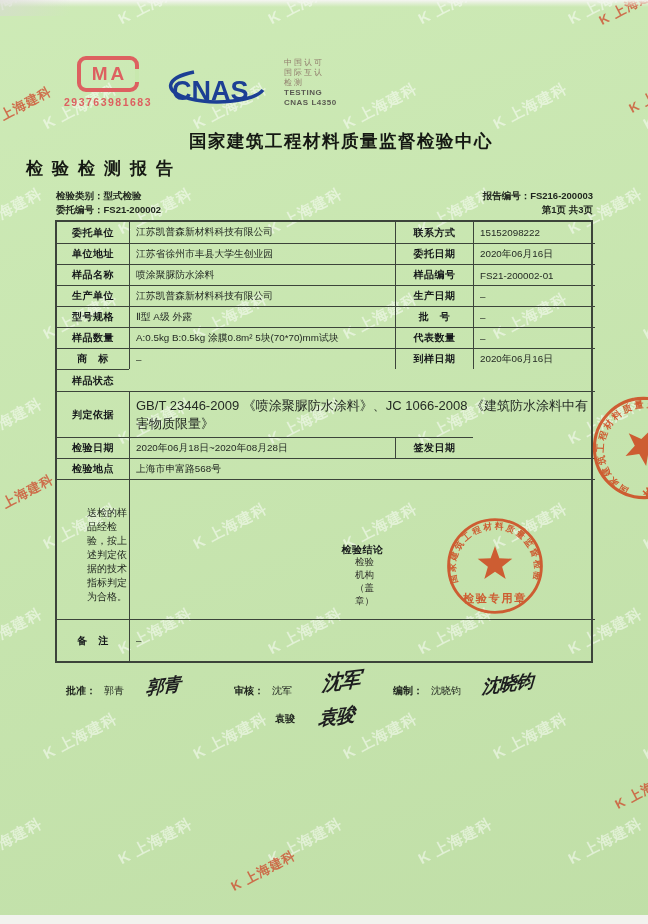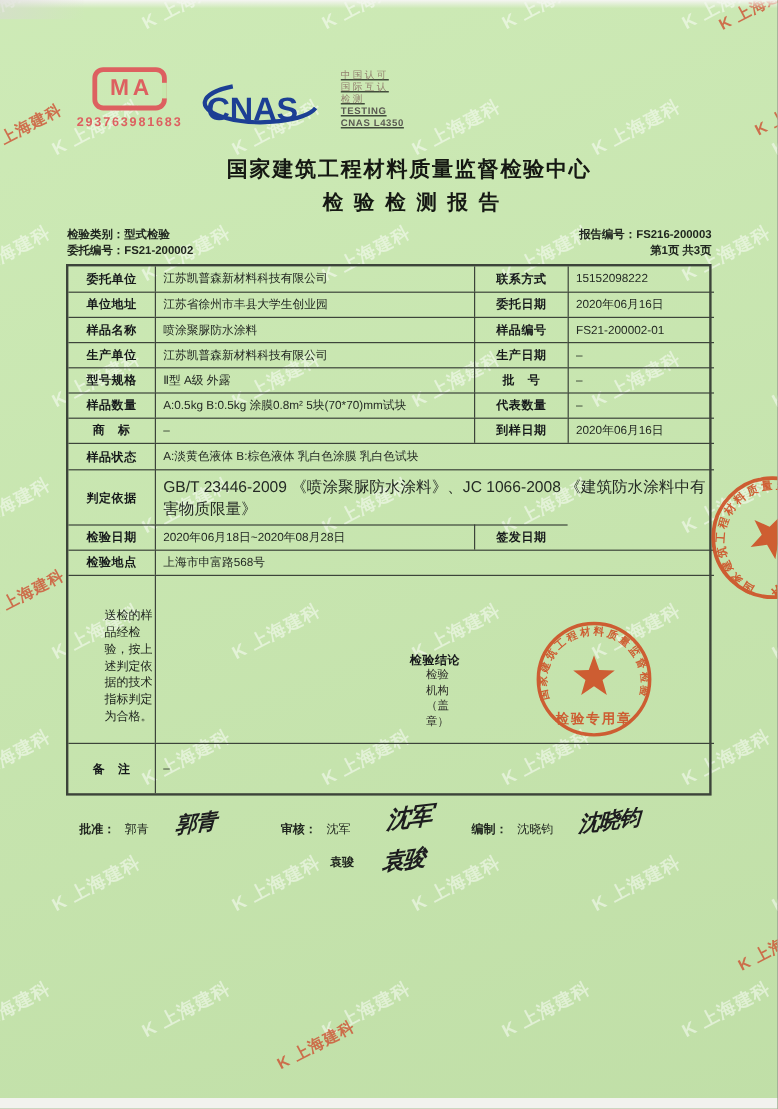--- a/index.html
+++ b/index.html
@@ -48,30 +48,30 @@
     background:repeating-linear-gradient(to bottom, rgba(73,163,154,.7) 0 1.5px, rgba(73,163,154,0) 1.5px 5px);
   }
   .ilac-band {
     position:absolute; left:0; top:21px; width:100%; height:14px;
     background:rgba(238,247,238,.92); display:flex; align-items:center; justify-content:center;
   }
   .ilac-text { color:#33809c; font-weight:bold; font-size:10.5px; letter-spacing:.2px; }
 
   .cnas { margin:12px 6px 14px 6px; }
 
-  .accred { margin:4px 0 0 10px; line-height:1.25;text-decoration:underline; }
+  .accred { margin:4px 0 0 10px; line-height:1.25; }
   .accred .zh { font-size:8px; color:#93806f; letter-spacing:2px; }
   .accred .en { font-size:8px; color:#5a5a52; font-weight:bold; letter-spacing:.5px; }
 
   .title {
     position:absolute; top:129px; left:0; width:100%; text-align:center; padding-left:34px;
     font-size:17.5px; font-weight:bold; letter-spacing:1.5px; color:#151813;
   }
   .subtitle {
-    position:absolute; top:157px; left:0; width:100%; text-align:center; padding-left:46px;
+    position:absolute; top:157px; left:0; width:100%; padding-left:26px;
     font-size:17px; font-weight:bold; letter-spacing:9px; color:#151813;
   }
 
   
   .meta-left  { position:absolute; left:56px; top:189px; font-size:9.5px; line-height:14px; font-weight:bold; }
   .meta-right { position:absolute; right:55px; top:189px; font-size:9.5px; line-height:14px; font-weight:bold; text-align:right; }
 
   
   .rtable { position:absolute; left:55px; top:220px; width:538px; border:2px solid #3c443a; }
   .trow { display:grid; }
@@ -233,21 +233,20 @@
         <div class="cell val h21">–</div>
       </div>
       <div class="trow row4">
         <div class="cell lbl h21">商　标</div>
         <div class="cell val h21">–</div>
         <div class="cell lbl h21">到样日期</div>
         <div class="cell val h21">2020年06月16日</div>
       </div>
       <div class="trow row2">
         <div class="cell lbl h22">样品状态</div>
-        <div class="cell val h22">A:淡黄色液体 B:棕色液体 乳白色涂膜 乳白色试块</div>
       </div>
       <div class="trow row2">
         <div class="cell lbl h46">判定依据</div>
         <div class="cell val h46" style="font-size:13px">GB/T 23446-2009 《喷涂聚脲防水涂料》、JC 1066-2008 《建筑防水涂料中有害物质限量》</div>
       </div>
       <div class="trow row4">
         <div class="cell lbl h21">检验日期</div>
         <div class="cell val h21">2020年06月18日~2020年08月28日</div>
         <div class="cell lbl h21">签发日期</div>
       </div>

